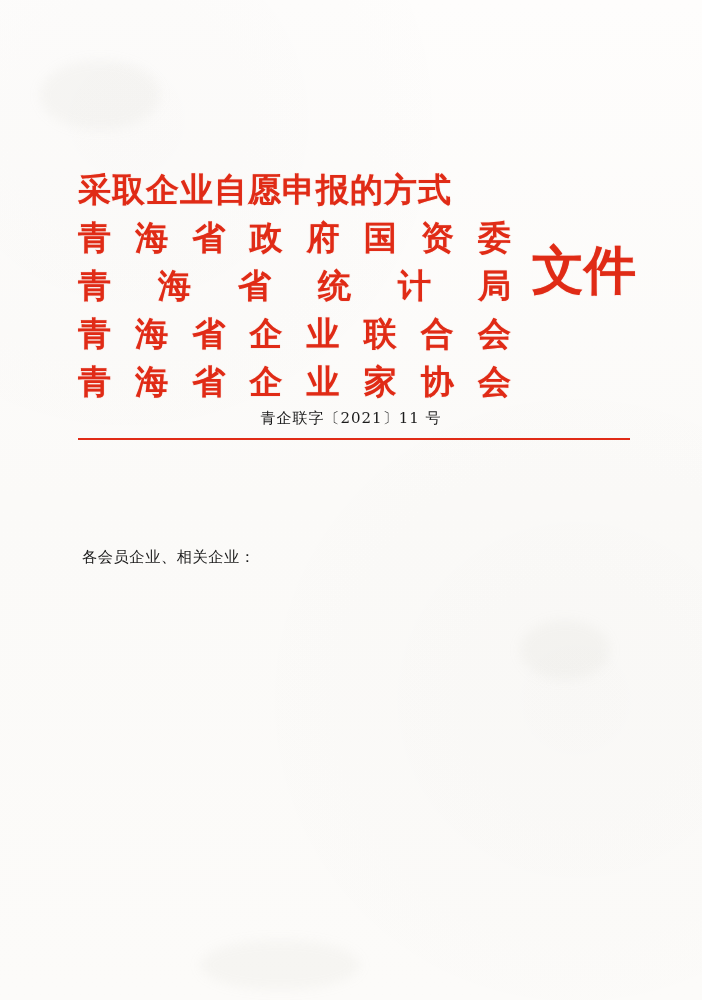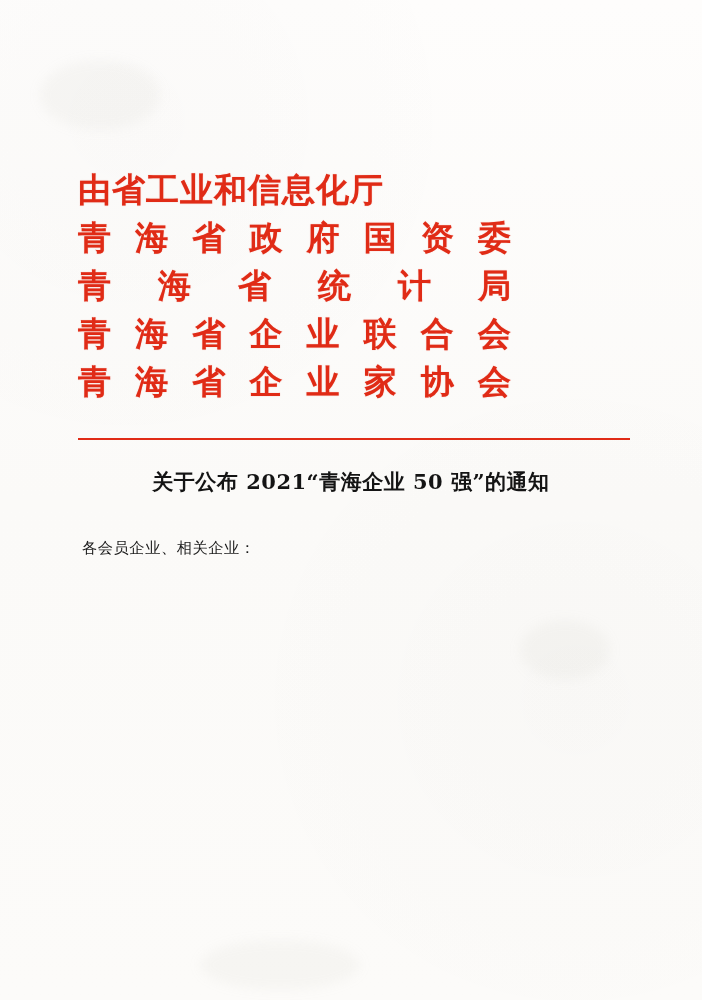--- a/index.html
+++ b/index.html
@@ -118,40 +118,41 @@
     left: 82px;
     width: 540px;
     color: #1a1a1a;
     font-size: 15.2px;
     line-height: 33px;
     letter-spacing: 0.6px;
     text-align: justify;
     font-family: "DejaVu Serif", "Liberation Serif", serif;
   }
   .salutation {
-    margin: 8px 0 4px 0;
+    margin: 16px 0 4px 0;
+    font-family: Liberation Serif, serif;
   }
   .para {
     margin: 0;
     text-indent: 2em;
   }
 </style>
 </head>
 <body>
 
 <div class="page">
 
   <div class="blotch" style="left:40px; top:60px; width:120px; height:70px;"></div>
   <div class="blotch" style="left:520px; top:620px; width:90px; height:60px;"></div>
   <div class="blotch" style="left:200px; top:940px; width:160px; height:50px;"></div>
 
   <div class="masthead">
 
     <div class="mh-row">
-      <div class="mh-text">由省工业和信息化厅</div>
+      <div class="mh-text">采取企业自愿申报的方式</div>
     </div>
 
     <div class="mh-row">
       <div class="mh-text mh-justify">
         <span>青</span>
         <span>海</span>
         <span>省</span>
         <span>政</span>
         <span>府</span>
         <span>国</span>
@@ -192,23 +193,24 @@
         <span>企</span>
         <span>业</span>
         <span>家</span>
         <span>协</span>
         <span>会</span>
       </div>
     </div>
 
   </div>
 
-
+  <div class="wenjian">文件</div>
+
+  <div class="doc-number">青企联字〔2021〕11 号</div>
 
   <div class="red-rule"></div>
 
-  <div class="doc-title">关于公布 2021“青海企业 50 强”的通知</div>
 
   <div class="body-text">
     <p class="salutation">各会员企业、相关企业：</p>
   </div>
 
 </div>
 
 </body></html>

